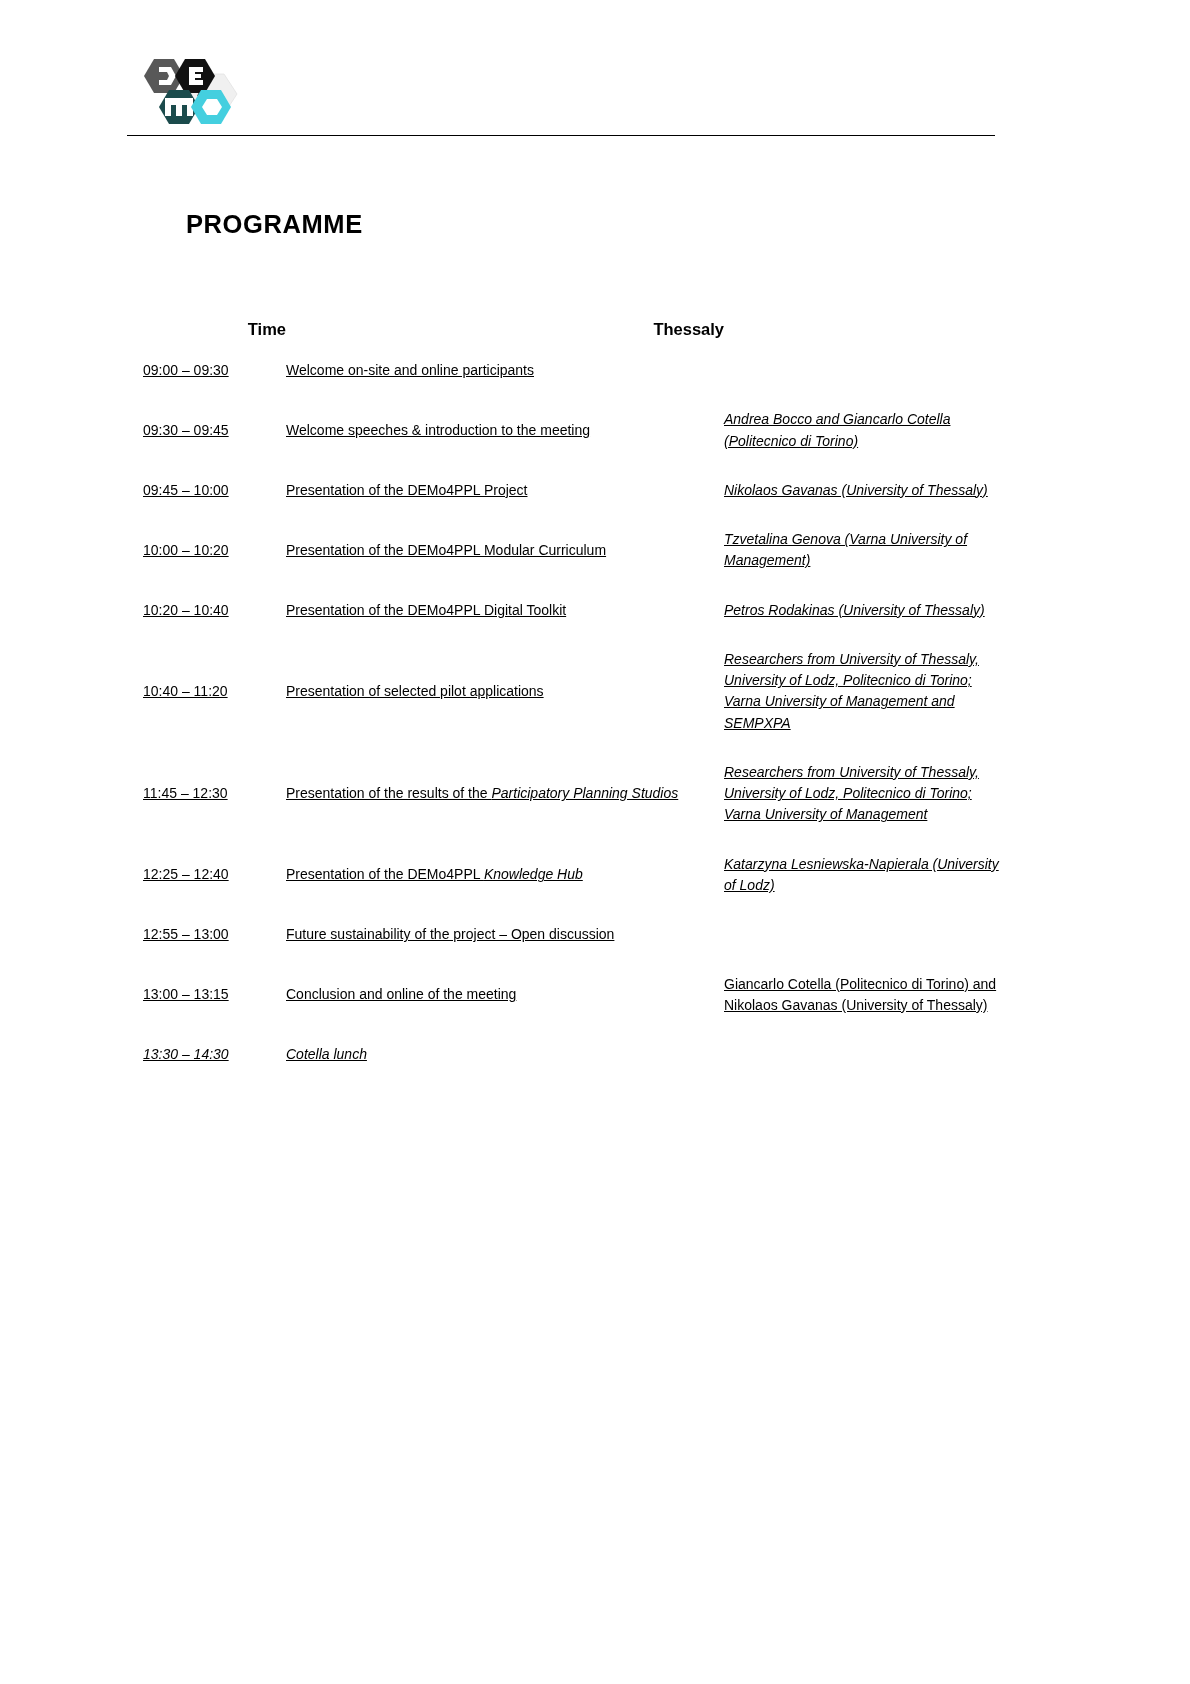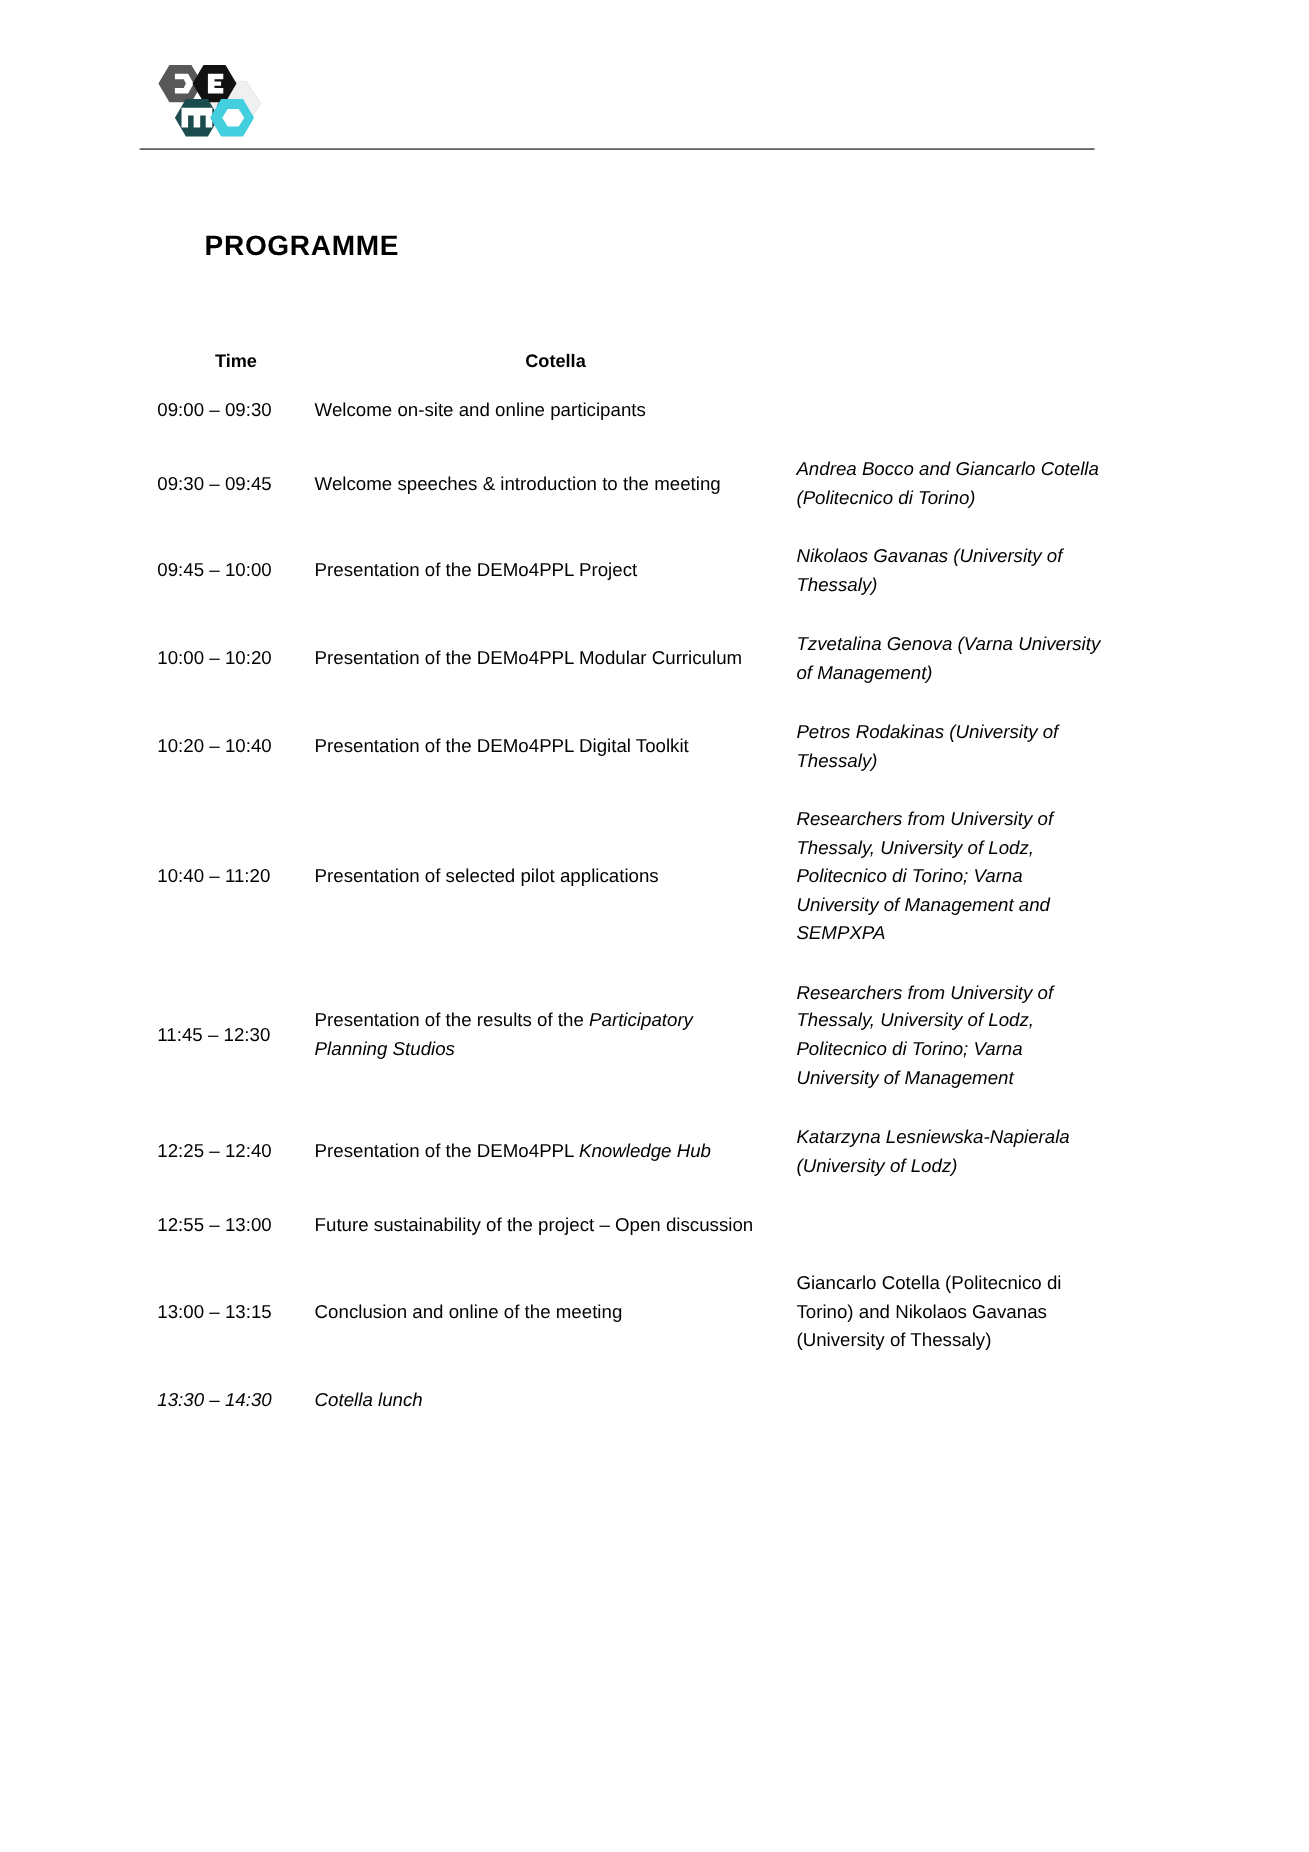--- a/index.html
+++ b/index.html
@@ -57,35 +57,36 @@
     top: 320px;
     width: 860px;
     border-collapse: collapse;
     table-layout: fixed;
   }
   .prog-table col.c-time     { width: 143px; }
   .prog-table col.c-activity { width: 438px; }
   .prog-table col.c-speaker  { width: 279px; }
 
   .prog-table th {
-    text-align: center;
+    text-align: right;
     vertical-align: bottom;
     font-size: 16.5px;
     font-weight: bold;
     padding: 0 0 7px 0;
     border: none;
     margin-left: 20px;
   }
   .prog-table td {
     text-align: left;
     vertical-align: middle;
-    font-size: 17px;
+    font-size: 14px;
     line-height: 1.52;
     padding: 14px 10px 14px 0;
     border: none;
+    text-decoration: underline;
   }
   .prog-table td.time     { padding-right: 16px; white-space: nowrap; }
   .prog-table td.activity { padding-right: 26px; }
   .prog-table td.speaker  { font-style: italic; padding-right: 0; }
 
   .prog-table tr.italic-row td.time,
   .prog-table tr.italic-row td.activity {
     font-style: italic;
   }
   .prog-table td.speaker.roman { font-style: normal; }
@@ -134,21 +135,21 @@
 
   <table class="prog-table">
     <colgroup>
       <col class="c-time">
         <col class="c-activity">
         <col class="c-speaker">
     </colgroup>
     <thead>
       <tr>
         <th>Time</th>
-        <th>Cotella</th>
+        <th>Thessaly</th>
         <th></th>
       </tr>
     </thead>
     <tbody>
         <tr>
           <td class="time">09:00 – 09:30</td>
           <td class="activity">Welcome on-site and online participants</td>
           <td class="speaker"></td>
         </tr>
         <tr>

